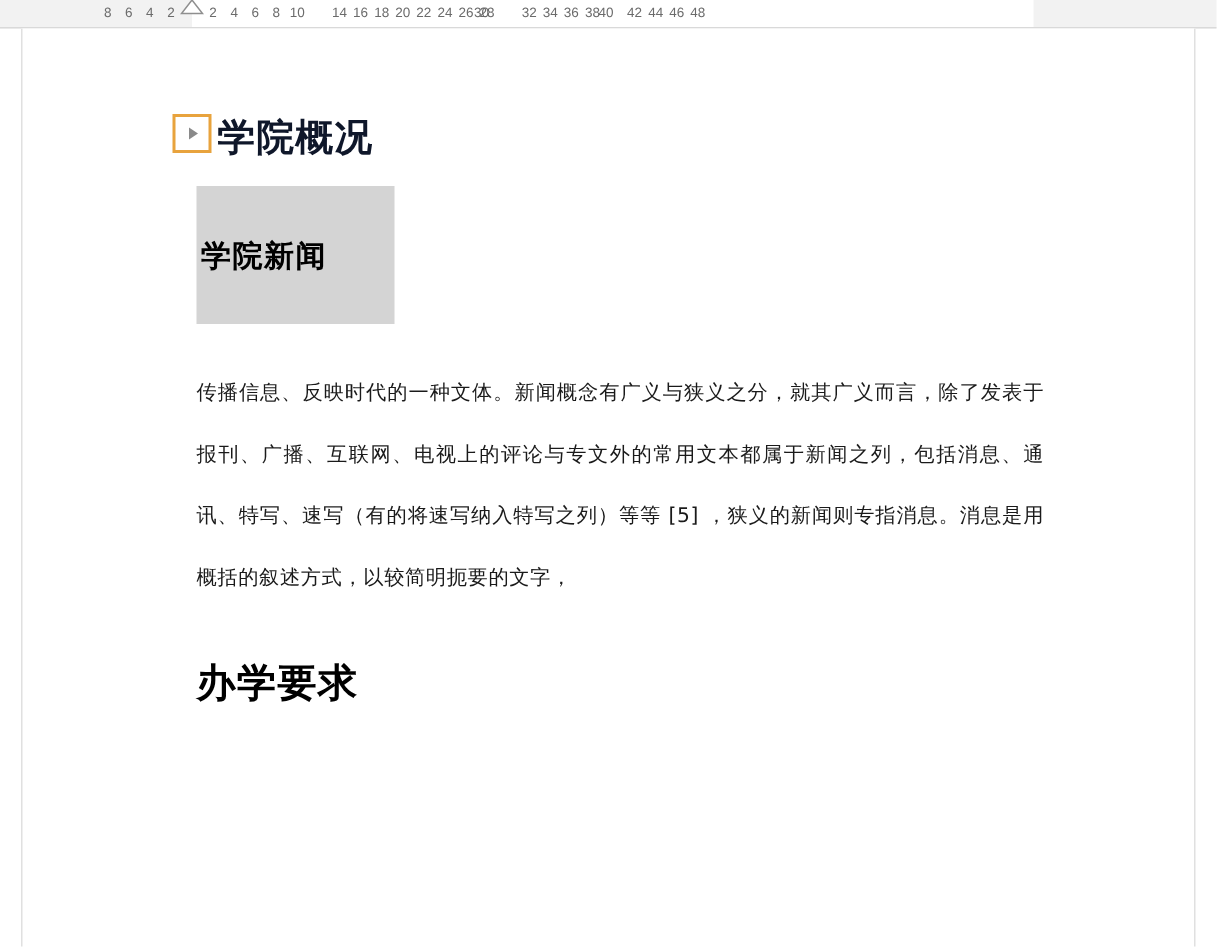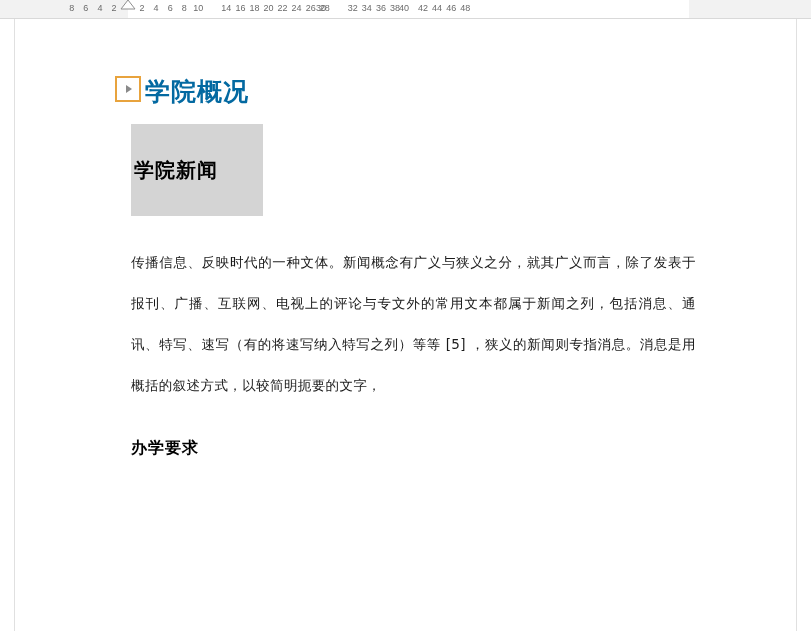--- a/index.html
+++ b/index.html
@@ -124,21 +124,21 @@
     height: 0;
     border-top: 4px solid transparent;
     border-bottom: 4px solid transparent;
     border-left: 6px solid #8a8a8a;
     margin-left: 1px;
   }
   .h1-text {
     font-family: "DejaVu Sans", "Liberation Sans", sans-serif;
     font-size: 25px;
     font-weight: bold;
-    color: #0369a1;
+    color: #0f172a;
     letter-spacing: 1px;
     margin-left: 14px;
     white-space: nowrap;
   }
 
   
   .shaded-block {
     width: 132px;
     height: 92px;
     background: #d4d4d4;
@@ -165,21 +165,21 @@
     letter-spacing: 0.4px;
     margin: 0;
     text-align: justify;
   }
   .para.first {
     margin-top: 26px;
   }
 
   .h2-standalone {
     font-family: Liberation Sans, sans-serif;
-    font-size: 16px;
+    font-size: 26px;
     font-weight: bold;
     color: #000000;
     letter-spacing: 1px;
     margin-top: 32px;
     margin-bottom: 0;
     white-space: nowrap;
   }
 
   .para.body2 {
     margin-top: 34px;

